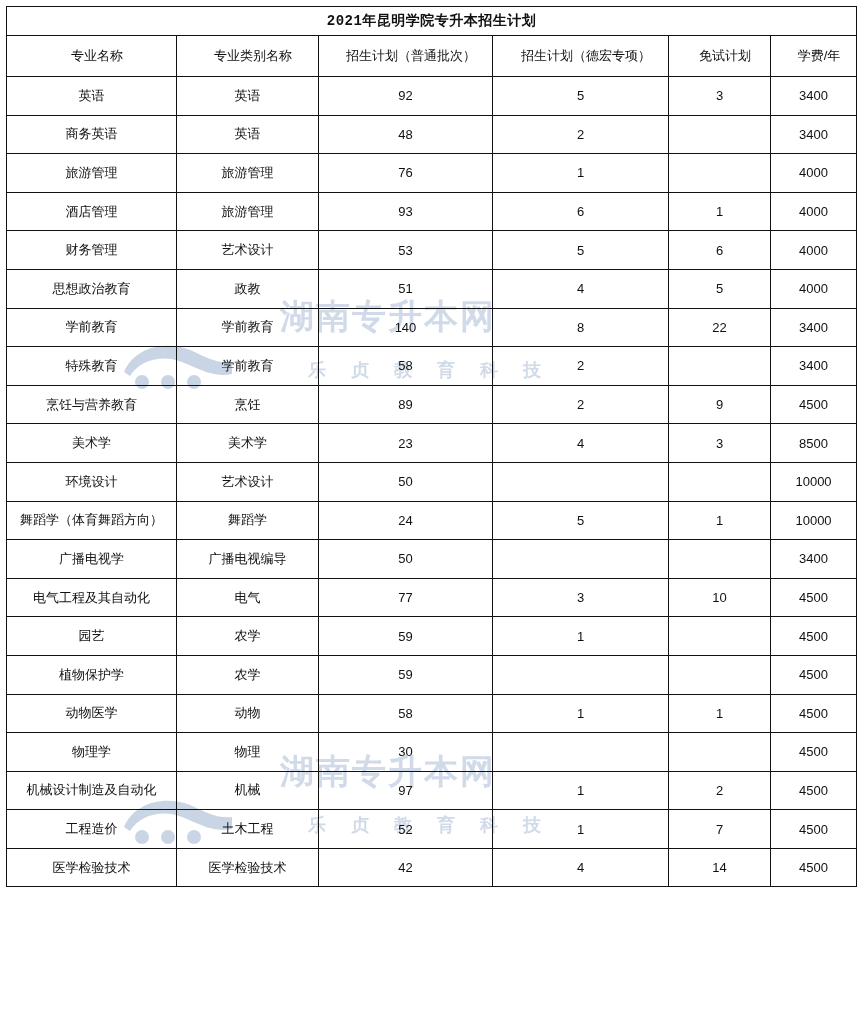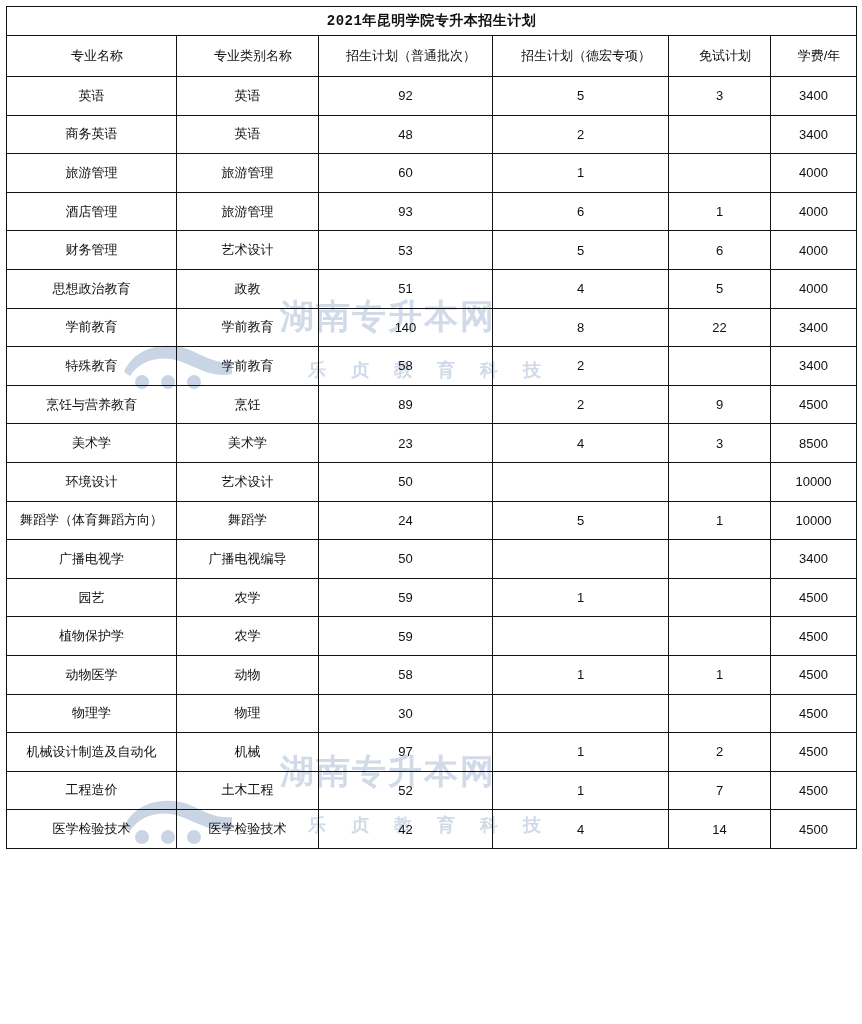--- a/index.html
+++ b/index.html
@@ -159,21 +159,21 @@
           <td>商务英语</td>
           <td>英语</td>
           <td>48</td>
           <td>2</td>
           <td></td>
           <td>3400</td>
         </tr>
         <tr class="body-row">
           <td>旅游管理</td>
           <td>旅游管理</td>
-          <td>60</td>
+          <td>76</td>
           <td>1</td>
           <td></td>
           <td>4000</td>
         </tr>
         <tr class="body-row">
           <td>酒店管理</td>
           <td>旅游管理</td>
           <td>93</td>
           <td>6</td>
           <td>1</td>
@@ -245,20 +245,28 @@
         </tr>
         <tr class="body-row">
           <td>广播电视学</td>
           <td>广播电视编导</td>
           <td>50</td>
           <td></td>
           <td></td>
           <td>3400</td>
         </tr>
         <tr class="body-row">
+          <td>电气工程及其自动化</td>
+          <td>电气</td>
+          <td>77</td>
+          <td>3</td>
+          <td>10</td>
+          <td>4500</td>
+        </tr>
+        <tr class="body-row">
           <td>园艺</td>
           <td>农学</td>
           <td>59</td>
           <td>1</td>
           <td></td>
           <td>4500</td>
         </tr>
         <tr class="body-row">
           <td>植物保护学</td>
           <td>农学</td>

